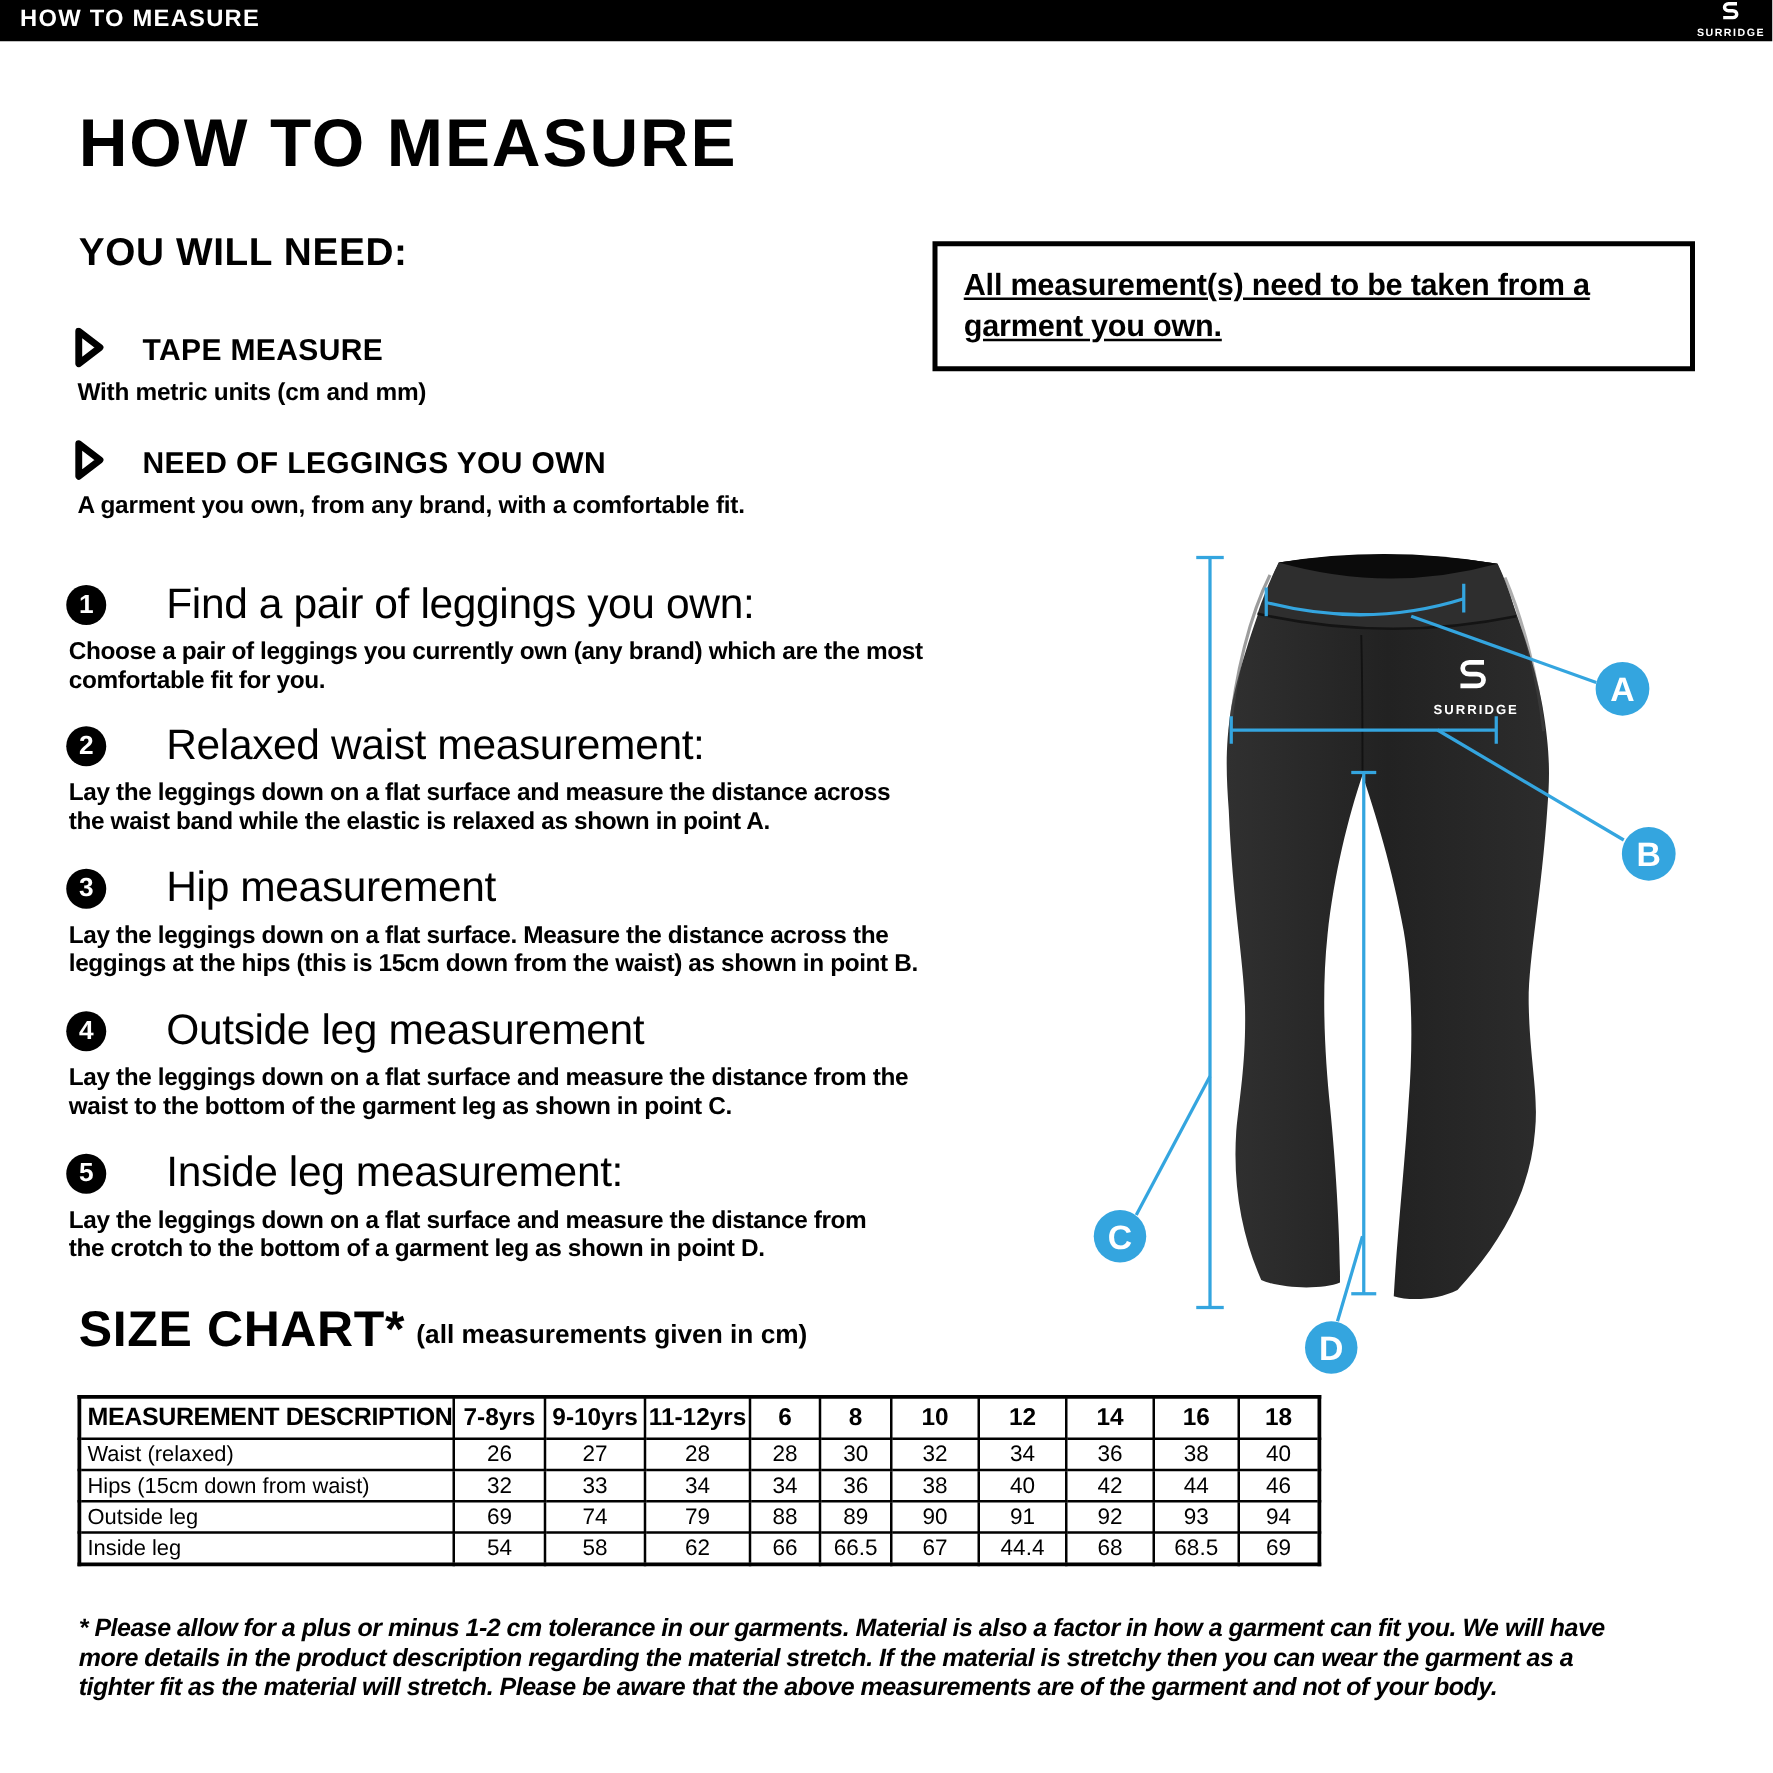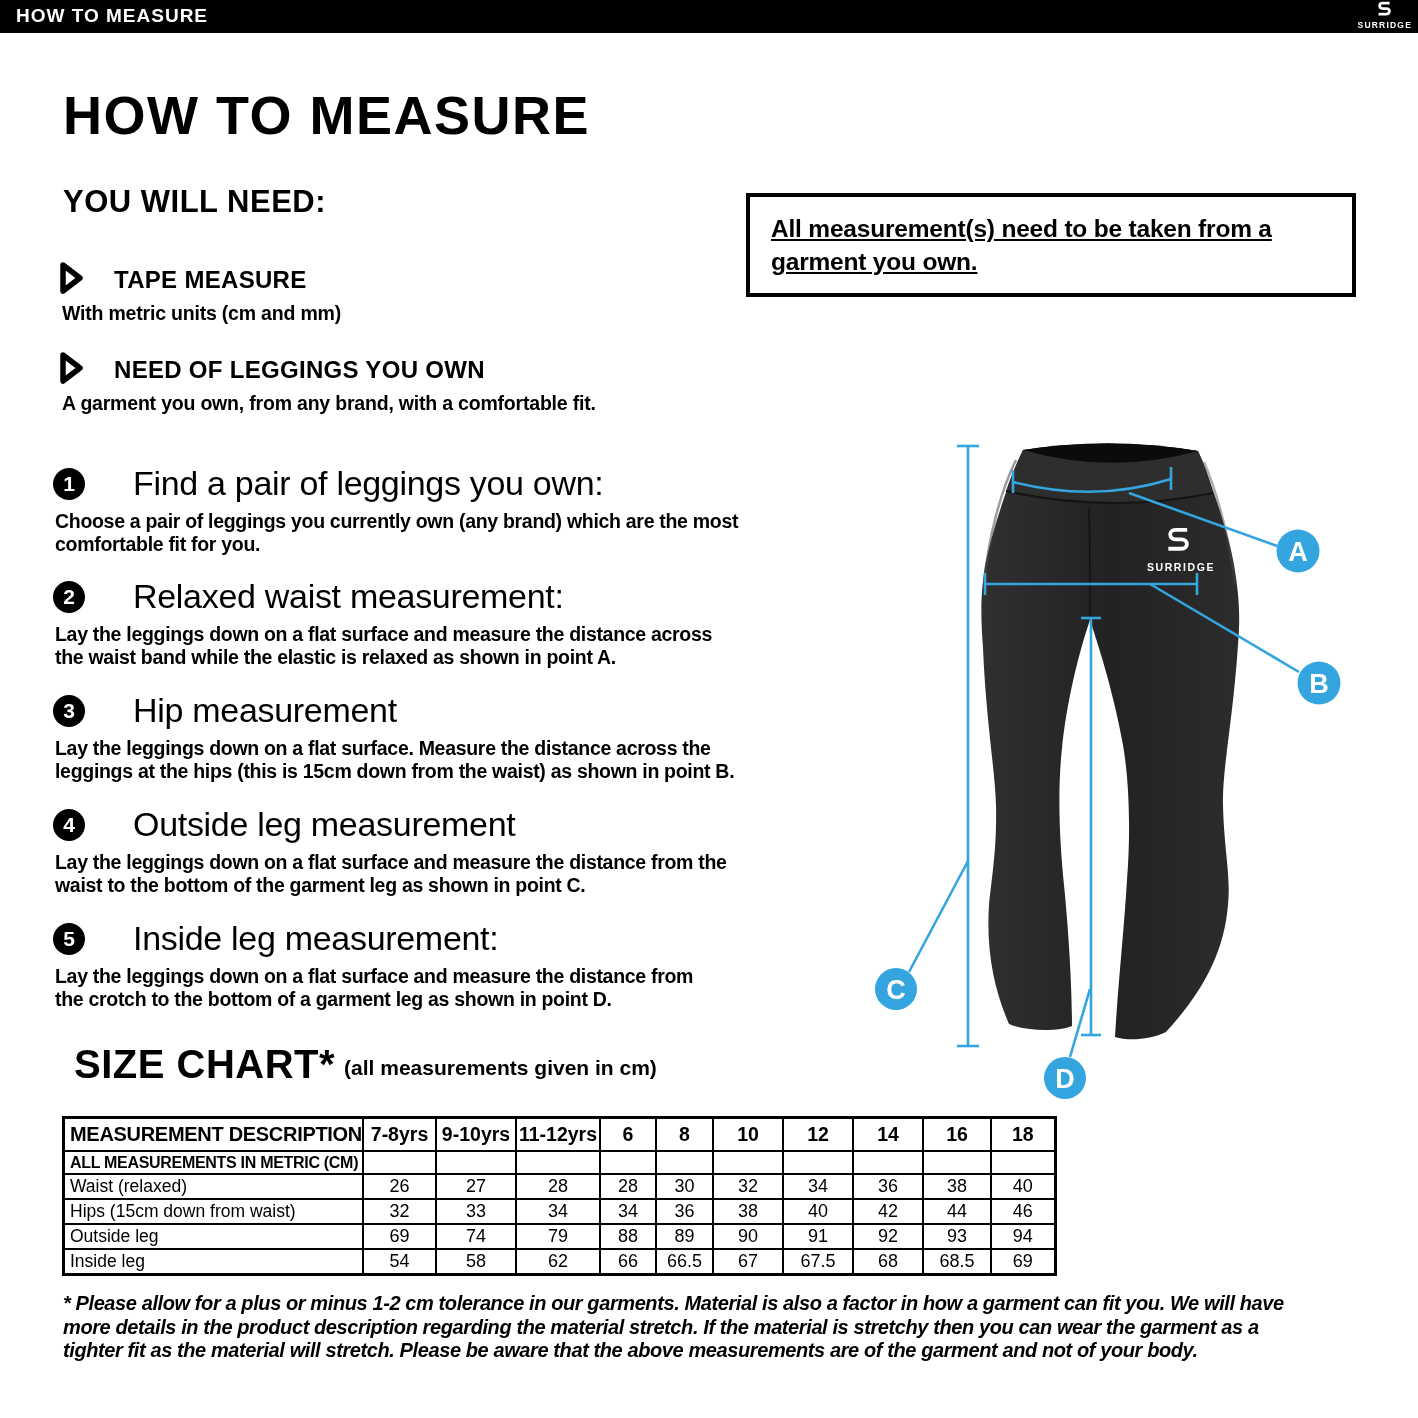--- a/index.html
+++ b/index.html
@@ -31,21 +31,21 @@
   
   .step{position:absolute;left:53px;width:830px;}
   .step.s1{top:464px;} .step.s2{top:577px;} .step.s3{top:691px;} .step.s4{top:805px;} .step.s5{top:919px;}
   .step-head{display:flex;align-items:center;gap:9px;}
   .step-num{width:32px;height:32px;border-radius:50%;background:#000;color:#fff;font-size:21px;font-weight:700;
     display:flex;align-items:center;justify-content:center;flex:0 0 32px;}
   .step-title{font-size:34px;font-weight:400;letter-spacing:-0.3px;margin-left:39px;}
   .step-body{margin-top:7px;margin-left:2px;font-size:19.5px;font-weight:700;line-height:22.5px;
     white-space:pre-line;letter-spacing:-0.3px;}
   
-  .size-chart-head{position:absolute;left:74px;top:1042px;}
+  .size-chart-head{position:absolute;left:63px;top:1042px;}
   .sc-title{font-size:40px;font-weight:800;letter-spacing:0.5px;}
   .sc-sub{font-size:21px;font-weight:700;margin-left:9px;position:relative;top:-3px;}
   .size-table{position:absolute;left:62px;top:1116px;border-collapse:collapse;table-layout:fixed;border:3px solid #000;}
   .size-table th,.size-table td{border:2px solid #000;text-align:center;padding:0;overflow:hidden;white-space:nowrap;}
   .size-table th{font-size:19.5px;font-weight:700;height:31px;}
   .size-table th.c-desc{text-align:left;padding-left:5px;font-size:20px;letter-spacing:-0.3px;}
   .size-table td{font-size:18px;height:23px;font-weight:400;}
   .size-table td.c-label{text-align:left;padding-left:5px;font-size:17.5px;}
   .size-table tr.note-row td{height:21px;}
   .size-table tr.note-row td.c-label{font-weight:700;font-size:16px;letter-spacing:-0.3px;}
@@ -253,33 +253,20 @@
         <th>6</th>
         <th>8</th>
         <th>10</th>
         <th>12</th>
         <th>14</th>
         <th>16</th>
         <th>18</th>
       </tr>
     </thead>
     <tbody>
-      <tr class="note-row">
-        <td class="c-label">ALL MEASUREMENTS IN METRIC (CM)</td>
-        <td></td>
-        <td></td>
-        <td></td>
-        <td></td>
-        <td></td>
-        <td></td>
-        <td></td>
-        <td></td>
-        <td></td>
-        <td></td>
-      </tr>
       <tr>
         <td class="c-label">Waist (relaxed)</td>
         <td>26</td>
         <td>27</td>
         <td>28</td>
         <td>28</td>
         <td>30</td>
         <td>32</td>
         <td>34</td>
         <td>36</td>
@@ -313,21 +300,21 @@
         <td>94</td>
       </tr>
       <tr>
         <td class="c-label">Inside leg</td>
         <td>54</td>
         <td>58</td>
         <td>62</td>
         <td>66</td>
         <td>66.5</td>
         <td>67</td>
-        <td>67.5</td>
+        <td>44.4</td>
         <td>68</td>
         <td>68.5</td>
         <td>69</td>
       </tr>
     </tbody>
   </table>
 
 <div class="footnote">* Please allow for a plus or minus 1-2 cm tolerance in our garments. Material is also a factor in how a garment can fit you. We will have
 more details in the product description regarding the material stretch.  If the material is stretchy then you can wear the garment as a
 tighter fit as the material will stretch.  Please be aware that the above measurements are of the garment and not of your body.</div>

